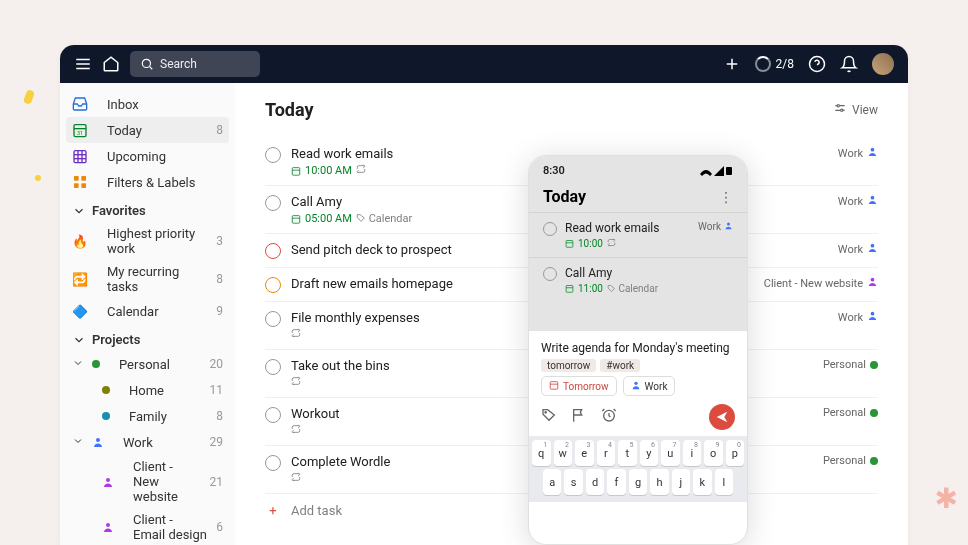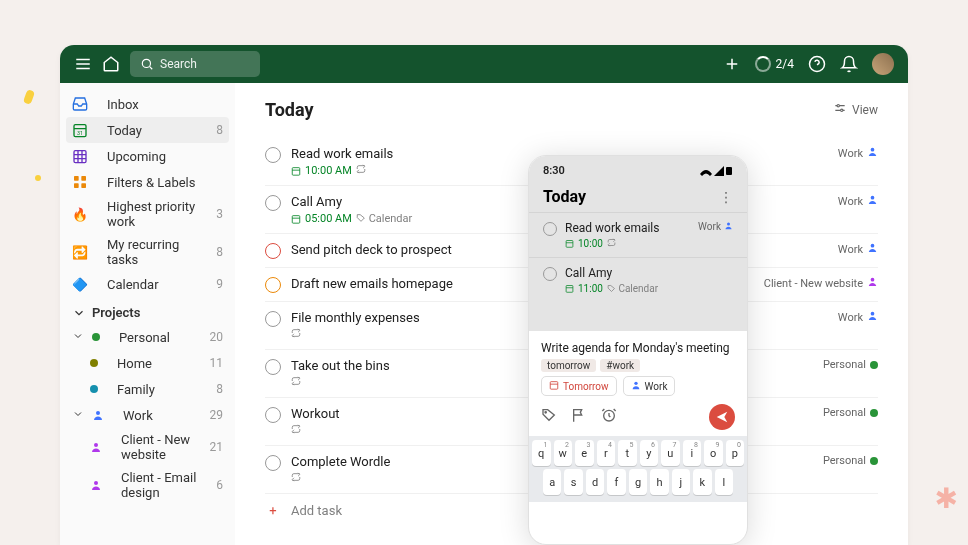--- a/index.html
+++ b/index.html
@@ -1,37 +1,37 @@
 <!DOCTYPE html>
 <html><head>
 <meta charset="utf-8">
 <style>
 * { margin:0; padding:0; box-sizing:border-box; font-family:-apple-system,BlinkMacSystemFont,"Segoe UI",Roboto,sans-serif; }
 body { background:#f5f0ed; width:968px; height:545px; overflow:hidden; position:relative; }
 .app-window { position:absolute; top:45px; left:60px; width:848px; height:500px; background:#fff; border-radius:14px 14px 0 0; overflow:hidden; box-shadow:0 2px 6px rgba(0,0,0,.05); }
-.header-bar { height:38px; background:#14532d; display:flex; align-items:center; padding:0 14px; gap:4px; }
+.header-bar { height:38px; background:#0f172a; display:flex; align-items:center; padding:0 14px; gap:4px; }
 .header-left { display:flex; align-items:center; gap:10px; flex:1; }
 .header-right { display:flex; align-items:center; gap:14px; }
 .ico { width:18px; height:18px; color:#fff; display:inline-flex; align-items:center; justify-content:center; }
 .search-box { background:rgba(255,255,255,.2); height:26px; border-radius:5px; display:flex; align-items:center; padding:0 10px; gap:6px; width:130px; }
 .search-box input { background:none; border:none; outline:none; color:#fff; font-size:12px; width:90px; }
 .search-box input::placeholder { color:rgba(255,255,255,.9); }
 .progress-badge { display:flex; align-items:center; gap:5px; color:#fff; font-size:12px; }
 .progress-circle { width:16px; height:16px; border:2px solid rgba(255,255,255,.5); border-top-color:#fff; border-radius:50%; }
 .avatar { width:22px; height:22px; border-radius:50%; background:linear-gradient(45deg,#c8a57a,#8b6f4e); }
 .main { display:flex; height:calc(100% - 38px); }
 .sidebar { width:175px; background:#fafafa; padding:8px 0; font-size:13px; color:#333; overflow-y:auto; }
 .side-item { display:flex; align-items:center; padding:4px 12px; gap:8px; cursor:pointer; min-height:26px; }
 .side-item.active { background:#eee; border-radius:4px; margin:0 6px; padding:4px 6px; }
 .side-item .label { flex:1; font-size:13px;margin-left:11px; }
 .side-item .count { color:#999; font-size:12px; }
 .side-icon { width:16px; height:16px; display:inline-flex; align-items:center; justify-content:center; flex-shrink:0; }
 .section-header { display:flex; align-items:center; padding:8px 12px 4px 12px; gap:6px; font-weight:600; font-size:13px; }
 .chev-toggle { width:14px; height:14px; }
-.sub-sub-item { padding-left:30px; }
+.sub-sub-item { padding-left:42px; }
 .bullet { width:8px; height:8px; border-radius:50%; display:inline-block; }
 .c-olive { background:#808000; } .c-teal { background:#158fad; } .c-blue { background:#4073ff; } .c-green { background:#299438; }
 .person-icon { color:#4073ff; width:12px; height:12px; }
 .content { flex:1; padding:16px 30px; overflow-y:auto; position:relative; }
 .content-header { display:flex; justify-content:space-between; align-items:center; margin-bottom:18px; }
 .content-title { font-size:18px; font-weight:700; color:#202020; }
 .view-btn { display:flex; align-items:center; gap:5px; color:#666; font-size:12px; cursor:pointer;justify-content:space-between; }
 .task-row { display:flex; align-items:flex-start; padding:8px 0; border-bottom:1px solid #f0f0f0; gap:10px; }
 .task-check { width:16px; height:16px; border:1.5px solid #999; border-radius:50%; margin-top:1px; flex-shrink:0; }
 .task-check.red { border-color:#db4c3f; } .task-check.orange { border-color:#eb8909; }
@@ -110,21 +110,21 @@
     </div>
     <div class="header-right">
       <span class="ico">
           <svg viewBox="0 0 24 24" width="18" height="18" fill="none" stroke="currentColor" stroke-width="2">
             <line x1="12" y1="5" x2="12" y2="19"></line>
             <line x1="5" y1="12" x2="19" y2="12"></line>
           </svg>
         </span>
       <div class="progress-badge">
         <span class="progress-circle"></span>
-        <span>2/4</span>
+        <span>2/8</span>
       </div>
       <span class="ico">
           <svg viewBox="0 0 24 24" width="18" height="18" fill="none" stroke="currentColor" stroke-width="2">
             <circle cx="12" cy="12" r="10"></circle>
             <path d="M9.09 9a3 3 0 015.83 1c0 2-3 3-3 3"></path>
             <line x1="12" y1="17" x2="12" y2="17"></line>
           </svg>
         </span>
       <span class="ico">
           <svg viewBox="0 0 24 24" width="18" height="18" fill="none" stroke="currentColor" stroke-width="2">
@@ -175,20 +175,26 @@
             <svg viewBox="0 0 24 24" width="16" height="16" fill="currentColor">
               <rect x="3" y="3" width="7" height="7" rx="1"></rect>
               <rect x="14" y="3" width="7" height="7" rx="1"></rect>
               <rect x="3" y="14" width="7" height="7" rx="1"></rect>
               <rect x="14" y="14" width="7" height="7" rx="1"></rect>
             </svg>
           </span>
         <span class="label">Filters &amp; Labels</span>
       </div>
 
+      <div class="section-header">
+        <span class="chev-toggle"><svg viewBox="0 0 24 24" width="14" height="14" fill="none" stroke="currentColor" stroke-width="2">
+              <polyline points="6 9 12 15 18 9"></polyline>
+            </svg></span>
+        <span>Favorites</span>
+      </div>
       <div class="side-item">
         <span class="side-icon">🔥</span>
         <span class="label">Highest priority work</span>
         <span class="count">3</span>
       </div>
       <div class="side-item">
         <span class="side-icon">🔁</span>
         <span class="label">My recurring tasks</span>
         <span class="count">8</span>
       </div>

